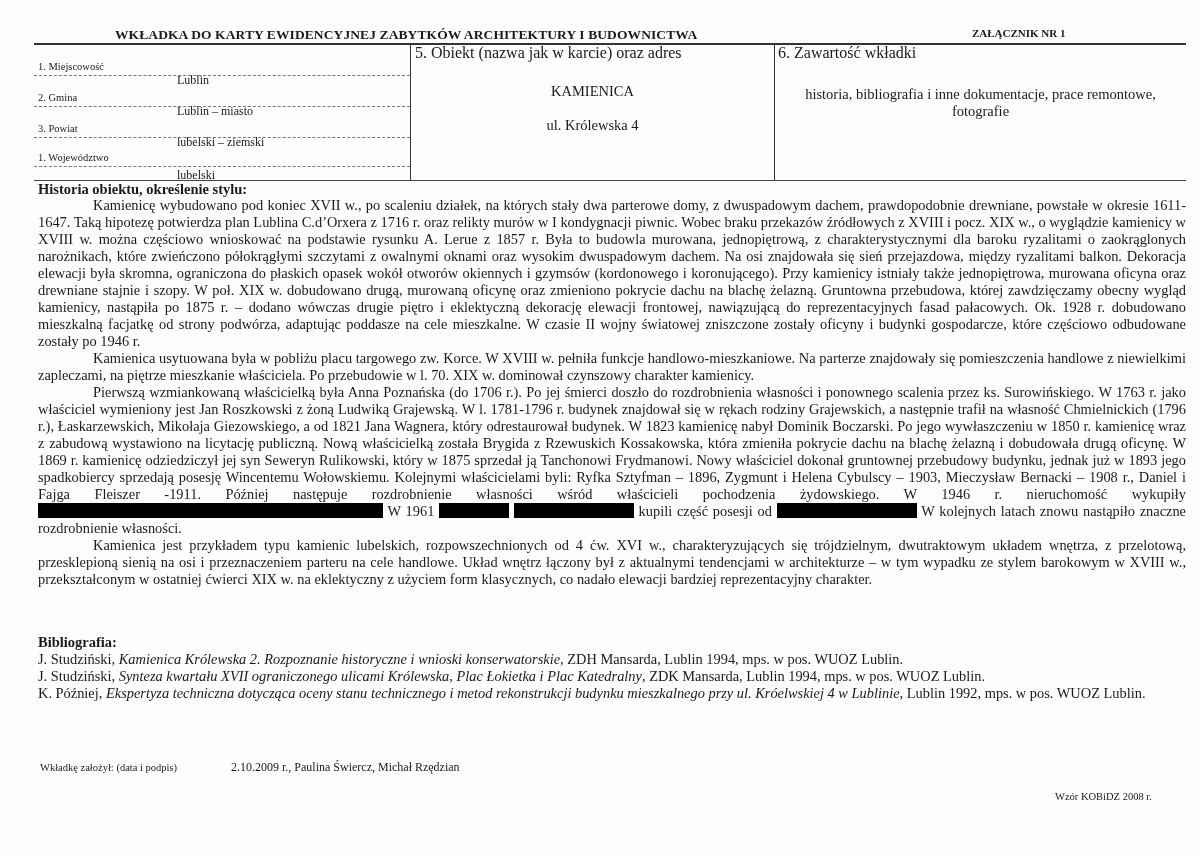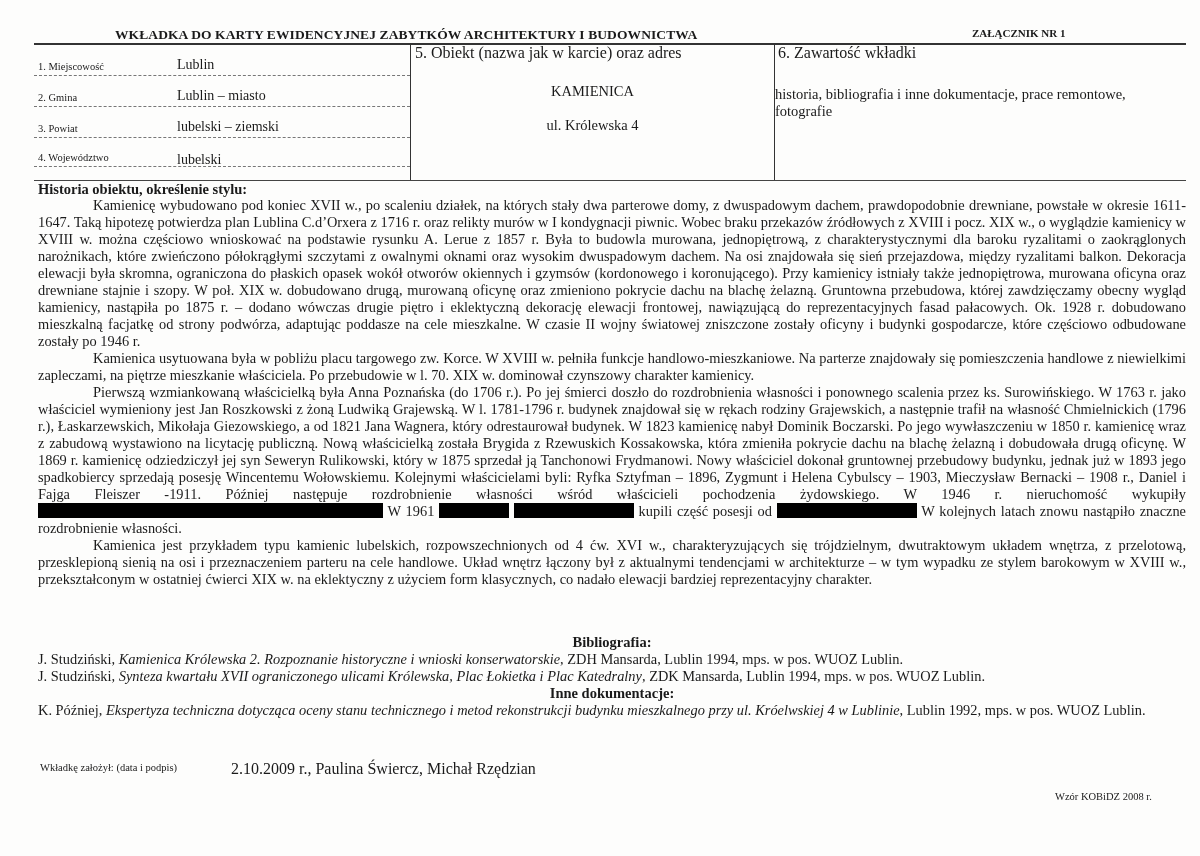--- a/index.html
+++ b/index.html
@@ -9,34 +9,34 @@
   }
   .abs { position:absolute; }
   .title { left:115px; top:27px; font-weight:bold; font-size:13.5px; letter-spacing:0.1px; }
   .annex { left:972px; top:27px; font-weight:bold; font-size:11px; }
   .topline { left:34px; top:43px; width:1152px; height:2px; background:#333; }
   .botline { left:34px; top:180px; width:1152px; height:1px; background:#444; }
   .vline1 { left:410px; top:44px; width:1px; height:137px; background:#333; }
   .vline2 { left:774px; top:44px; width:1px; height:137px; background:#333; }
   .row { left:34px; width:376px; height:1px; border-top:1px dashed #777; }
   .lbl { font-size:10.5px; left:38px; }
-  .val { font-size:14px; left:177px; }
+  .val { font-size:12px; left:177px;margin-top:16px; }
   .smallhdr { font-size:16px; }
   .center5 { left:411px; width:363px; text-align:center; font-size:14.5px; }
-  .center6 { left:775px; width:411px; font-size:14.5px; line-height:17px; }
-  .section-title { font-weight:bold; font-size:14.5px;text-align:center; }
+  .center6 { left:775px; width:411px; text-align:center; font-size:14.5px; line-height:17px; }
+  .section-title { font-weight:bold; font-size:14.5px; }
   .body-text {
     left:38px; width:1148px; top:197px; font-size:14.4px; line-height:17px; text-align:justify;
   }
   .body-text p { margin:0; text-indent:55px; }
   .redact { background:#000; display:inline-block; height:15px; vertical-align:-2px; }
   .bib { left:38px; width:1148px; font-size:14.4px; line-height:17px; }
   .bib p { margin:0; }
   .foot-lbl { left:40px; top:762px; font-size:10.5px; }
-  .foot-val { left:231px; top:760px; font-size:16px; }
+  .foot-val { left:231px; top:760px; font-size:12px; }
   .wzor { left:1055px; top:791px; font-size:10.5px; }
 </style>
 </head>
 <body>
 
 <div class="abs title">WKŁADKA DO KARTY EWIDENCYJNEJ ZABYTKÓW ARCHITEKTURY I BUDOWNICTWA</div>
 <div class="abs annex">ZAŁĄCZNIK NR 1</div>
 
 <div class="abs topline"></div>
 <div class="abs vline1"></div>
@@ -48,21 +48,21 @@
 <div class="abs row" style="top:75px"></div>
 
 <div class="abs lbl" style="top:92px">2. Gmina</div>
 <div class="abs val" style="top:88px">Lublin – miasto</div>
 <div class="abs row" style="top:106px"></div>
 
 <div class="abs lbl" style="top:123px">3. Powiat</div>
 <div class="abs val" style="top:119px">lubelski – ziemski</div>
 <div class="abs row" style="top:137px"></div>
 
-<div class="abs lbl" style="top:152px">4. Województwo</div>
+<div class="abs lbl" style="top:152px">1. Województwo</div>
 <div class="abs val" style="top:152px">lubelski</div>
 <div class="abs row" style="top:166px"></div>
 
 <div class="abs smallhdr" style="left:415px;top:44px">5. Obiekt (nazwa jak w karcie) oraz adres</div>
 <div class="abs center5" style="top:83px">KAMIENICA</div>
 <div class="abs center5" style="top:117px">ul. Królewska 4</div>
 
 <div class="abs smallhdr" style="left:778px;top:44px">6. Zawartość wkładki</div>
 <div class="abs center6" style="top:86px">
   <div>historia, bibliografia i inne dokumentacje, prace remontowe,</div>
@@ -74,19 +74,18 @@
   <p>Kamienicę wybudowano pod koniec XVII w., po scaleniu działek, na których stały dwa parterowe domy, z dwuspadowym dachem, prawdopodobnie drewniane, powstałe w okresie 1611-1647. Taką hipotezę potwierdza plan Lublina C.d’Orxera z 1716 r. oraz relikty murów w I kondygnacji piwnic. Wobec braku przekazów źródłowych z XVIII i pocz. XIX w., o wyglądzie kamienicy w XVIII w. można częściowo wnioskować na podstawie rysunku A. Lerue z 1857 r. Była to budowla murowana, jednopiętrową, z charakterystycznymi dla baroku ryzalitami o zaokrąglonych narożnikach, które zwieńczono półokrągłymi szczytami z owalnymi oknami oraz wysokim dwuspadowym dachem. Na osi znajdowała się sień przejazdowa, między ryzalitami balkon. Dekoracja elewacji była skromna, ograniczona do płaskich opasek wokół otworów okiennych i gzymsów (kordonowego i koronującego). Przy kamienicy istniały także jednopiętrowa, murowana oficyna oraz drewniane stajnie i szopy. W poł. XIX w. dobudowano drugą, murowaną oficynę oraz zmieniono pokrycie dachu na blachę żelazną. Gruntowna przebudowa, której zawdzięczamy obecny wygląd kamienicy, nastąpiła po 1875 r. – dodano wówczas drugie piętro i eklektyczną dekorację elewacji frontowej, nawiązującą do reprezentacyjnych fasad pałacowych. Ok. 1928 r. dobudowano mieszkalną facjatkę od strony podwórza, adaptując poddasze na cele mieszkalne. W czasie II wojny światowej zniszczone zostały oficyny i budynki gospodarcze, które częściowo odbudowane zostały po 1946 r.</p>
   <p>Kamienica usytuowana była w pobliżu placu targowego zw. Korce. W XVIII w. pełniła funkcje handlowo-mieszkaniowe. Na parterze znajdowały się pomieszczenia handlowe z niewielkimi zapleczami, na piętrze mieszkanie właściciela. Po przebudowie w l. 70. XIX w. dominował czynszowy charakter kamienicy.</p>
   <p><span>Pierwszą wzmiankowaną właścicielką była Anna Poznańska (do 1706 r.). Po jej śmierci doszło do rozdrobnienia własności i ponownego scalenia przez ks. Surowińskiego. W 1763 r. jako właściciel wymieniony jest Jan Roszkowski z żoną Ludwiką Grajewską. W l. 1781-1796 r. budynek znajdował się w rękach rodziny Grajewskich, a następnie trafił na własność Chmielnickich (1796 r.), Łaskarzewskich, Mikołaja Giezowskiego, a od 1821 Jana Wagnera, który odrestaurował budynek. W 1823 kamienicę nabył Dominik Boczarski. Po jego wywłaszczeniu w 1850 r. kamienicę wraz z zabudową wystawiono na licytację publiczną. Nową właścicielką została Brygida z Rzewuskich Kossakowska, która zmieniła pokrycie dachu na blachę żelazną i dobudowała drugą oficynę. W 1869 r. kamienicę odziedziczył jej syn Seweryn Rulikowski, który w 1875 sprzedał ją Tanchonowi Frydmanowi. Nowy właściciel dokonał gruntownej przebudowy budynku, jednak już w 1893 jego spadkobiercy sprzedają posesję Wincentemu Wołowskiemu. Kolejnymi właścicielami byli: Ryfka Sztyfman – 1896, Zygmunt i Helena Cybulscy – 1903, Mieczysław Bernacki – 1908 r., Daniel i Fajga Fleiszer -1911. Później następuje rozdrobnienie własności wśród właścicieli pochodzenia żydowskiego. W 1946 r. nieruchomość wykupiły</span> <span class="redact" style="width:345px"></span> <span>W 1961</span> <span class="redact" style="width:70px"></span> <span class="redact" style="width:120px"></span> <span>kupili część posesji od</span> <span class="redact" style="width:140px"></span> <span>W kolejnych latach znowu nastąpiło znaczne rozdrobnienie własności.</span></p>
   <p>Kamienica jest przykładem typu kamienic lubelskich, rozpowszechnionych od 4 ćw. XVI w., charakteryzujących się trójdzielnym, dwutraktowym układem wnętrza, z przelotową, przesklepioną sienią na osi i przeznaczeniem parteru na cele handlowe. Układ wnętrz łączony był z aktualnymi tendencjami w architekturze – w  tym wypadku ze stylem barokowym w XVIII w., przekształconym w ostatniej ćwierci XIX w. na eklektyczny z użyciem form klasycznych, co nadało elewacji bardziej reprezentacyjny charakter.</p>
 </div>
 
 <div class="abs bib" style="top:634px">
   <p class="section-title">Bibliografia:</p>
   <p><span>J. Studziński, </span><i>Kamienica Królewska 2. Rozpoznanie historyczne i wnioski konserwatorskie</i><span>, ZDH Mansarda, Lublin 1994, mps. w pos. WUOZ Lublin.</span></p>
   <p><span>J. Studziński, </span><i>Synteza kwartału XVII ograniczonego ulicami Królewska, Plac Łokietka i Plac Katedralny</i><span>, ZDK Mansarda, Lublin 1994, mps. w pos. WUOZ Lublin.</span></p>
-  <p class="section-title">Inne dokumentacje:</p>
   <p><span>K. Później, </span><i>Ekspertyza techniczna dotycząca oceny stanu technicznego i metod rekonstrukcji budynku mieszkalnego przy ul. Króelwskiej 4 w Lublinie</i><span>, Lublin 1992, mps. w pos. WUOZ Lublin.</span></p>
 </div>
 
 <div class="abs foot-lbl">Wkładkę założył: (data i podpis)</div>
 <div class="abs foot-val">2.10.2009 r., Paulina Świercz, Michał Rzędzian</div>
 <div class="abs wzor">Wzór KOBiDZ 2008 r.</div>
 
 </body></html>

